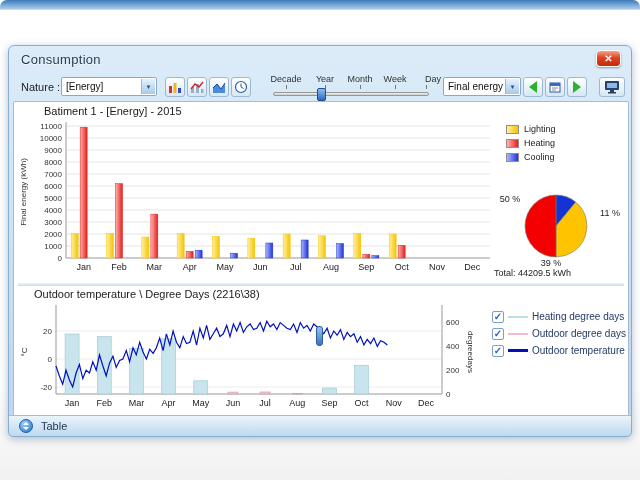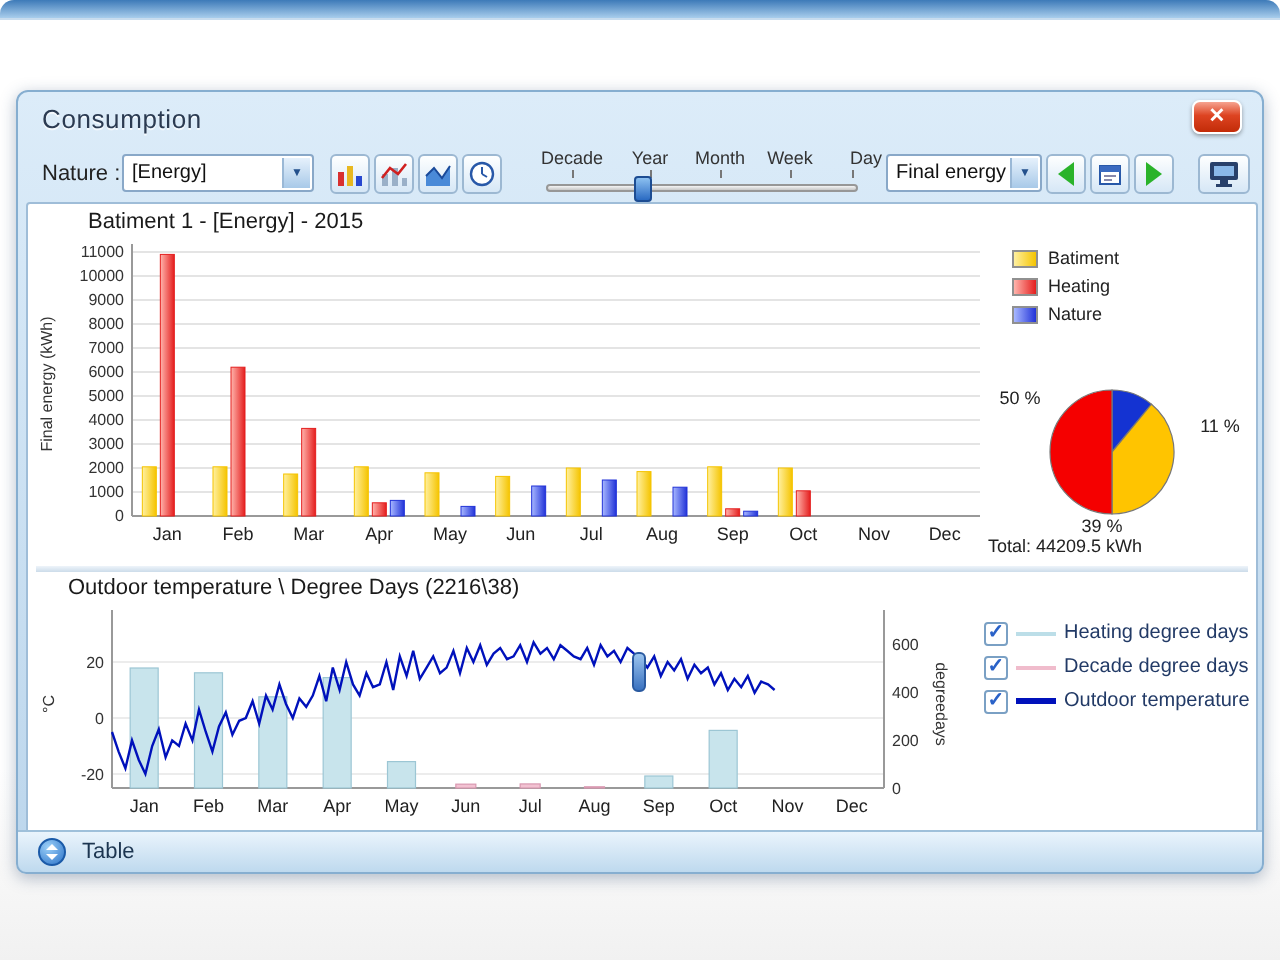--- a/index.html
+++ b/index.html
@@ -237,29 +237,29 @@
           <rect x="214.5" y="135.2" width="7" height="4.8" fill="url(#g2)" stroke="#2233D8" stroke-width="0.5"></rect>
           <rect x="249.83333333333334" y="125" width="7" height="15" fill="url(#g2)" stroke="#2233D8" stroke-width="0.5"></rect>
           <rect x="285.1666666666667" y="122" width="7" height="18" fill="url(#g2)" stroke="#2233D8" stroke-width="0.5"></rect>
           <rect x="320.50000000000006" y="125.6" width="7" height="14.399999999999999" fill="url(#g2)" stroke="#2233D8" stroke-width="0.5"></rect>
           <rect x="355.83333333333337" y="137.6" width="7" height="2.4" fill="url(#g2)" stroke="#2233D8" stroke-width="0.5"></rect>
           <text x="10" y="74" font-size="8" text-anchor="middle" fill="#333" transform="rotate(-90 10 74)">Final energy (kWh)</text>
         </svg>
       <div id="barLegend">
           <div class="legend-row">
             <span class="legend-swatch" style="background: linear-gradient(90deg, rgb(255, 240, 160), rgb(245, 196, 0));"></span>
-            <span class="legend-label">Batiment</span>
+            <span class="legend-label">Lighting</span>
           </div>
           <div class="legend-row">
             <span class="legend-swatch" style="background: linear-gradient(90deg, rgb(255, 180, 172), rgb(228, 30, 30));"></span>
             <span class="legend-label">Heating</span>
           </div>
           <div class="legend-row">
             <span class="legend-swatch" style="background: linear-gradient(90deg, rgb(168, 184, 255), rgb(34, 51, 216));"></span>
-            <span class="legend-label">Nature</span>
+            <span class="legend-label">Cooling</span>
           </div>
         </div>
 
       <div id="pieArea">
         <svg id="pieChart" width="134" height="80">
             <path d="M62,38 L62,7 A31,31 0 0 1 81.76014368220939,14.114089473950536 Z" fill="#1433D2" stroke="#777" stroke-width="0.6"></path>
             <path d="M62,38 L81.76014368220939,14.114089473950536 A31,31 0 0 1 62.00000000000001,69 Z" fill="#FFC400" stroke="#777" stroke-width="0.6"></path>
             <path d="M62,38 L62.00000000000001,69 A31,31 0 0 1 61.99999999999999,7 Z" fill="#F50000" stroke="#777" stroke-width="0.6"></path>
             <text x="16" y="14" font-size="9" text-anchor="middle" fill="#222">50 %</text>
             <text x="116" y="28" font-size="9" text-anchor="middle" fill="#222">11 %</text>
@@ -313,21 +313,21 @@
         </svg>
       <div id="tempLegend">
           <div class="chk-row">
             <span class="chk">✓</span>
             <span class="chk-line" style="background: rgb(188, 222, 232);"></span>
             <span class="chk-label">Heating degree days</span>
           </div>
           <div class="chk-row">
             <span class="chk">✓</span>
             <span class="chk-line" style="background: rgb(240, 188, 204);"></span>
-            <span class="chk-label">Decade degree days</span>
+            <span class="chk-label">Outdoor degree days</span>
           </div>
           <div class="chk-row">
             <span class="chk">✓</span>
             <span class="chk-line" style="background: rgb(0, 17, 187); height: 2.5px;"></span>
             <span class="chk-label">Outdoor temperature</span>
           </div>
         </div>
       <div class="mini-slider"></div>
     </div>
 

